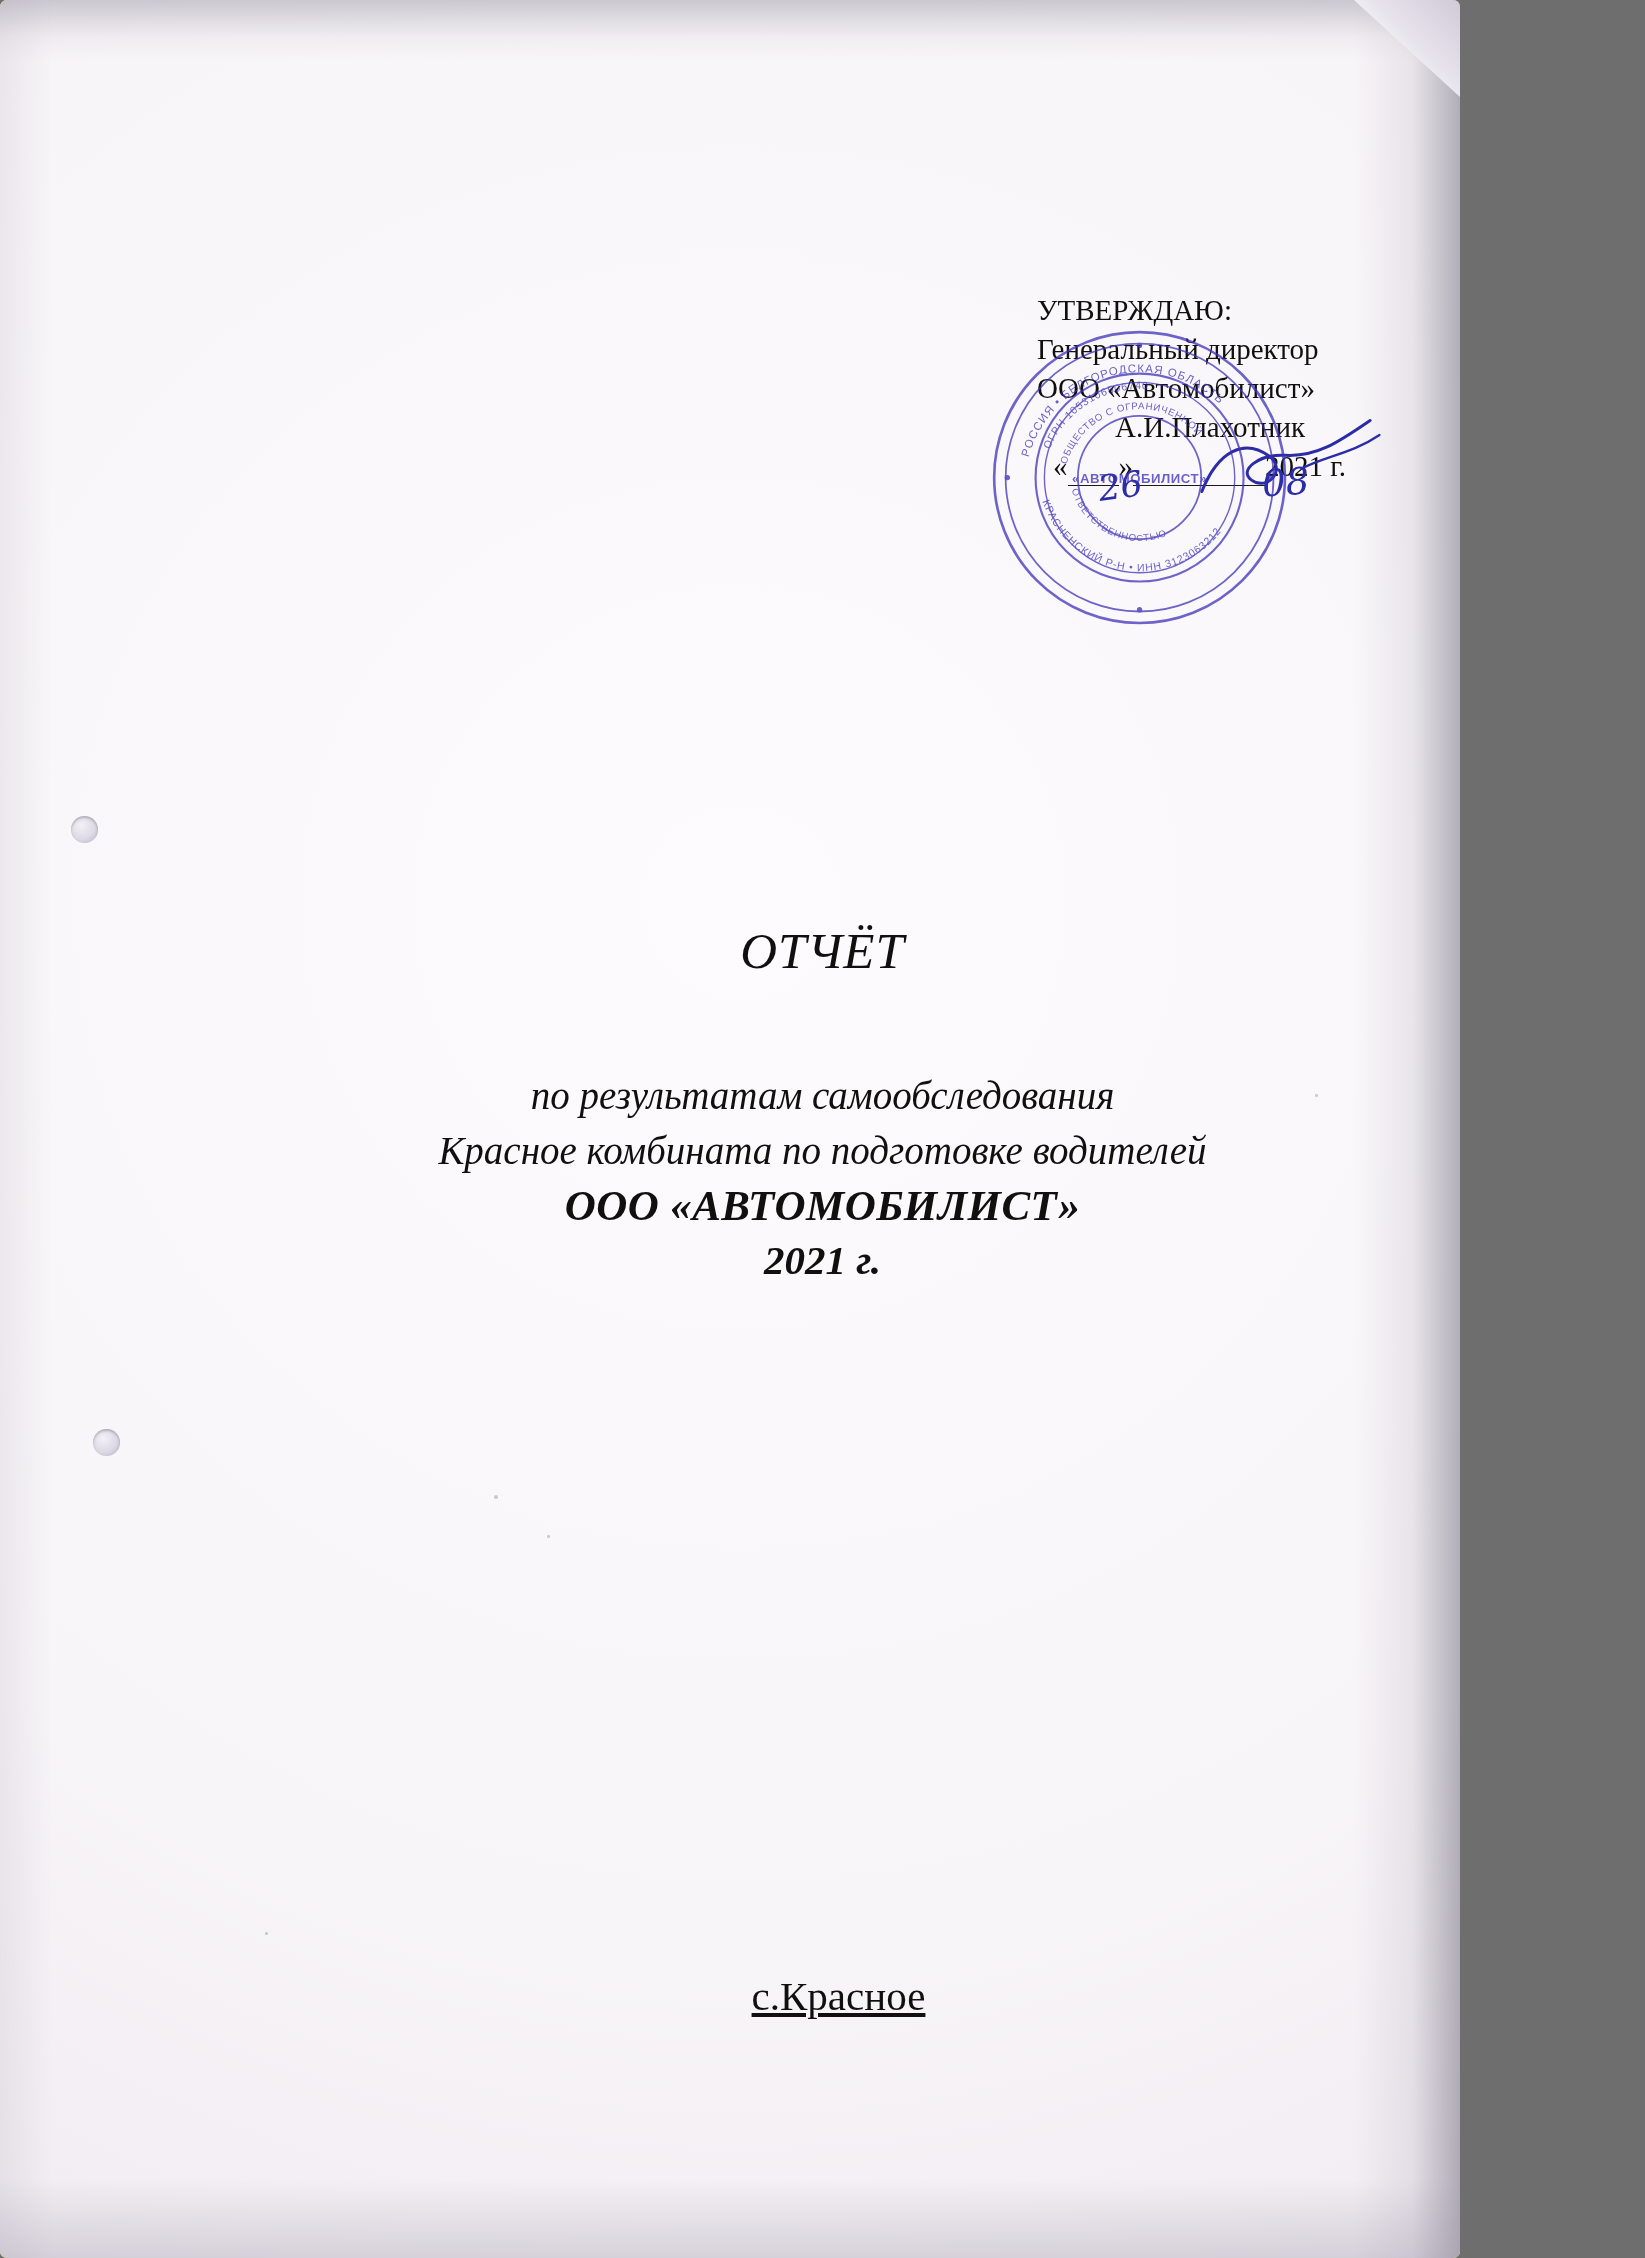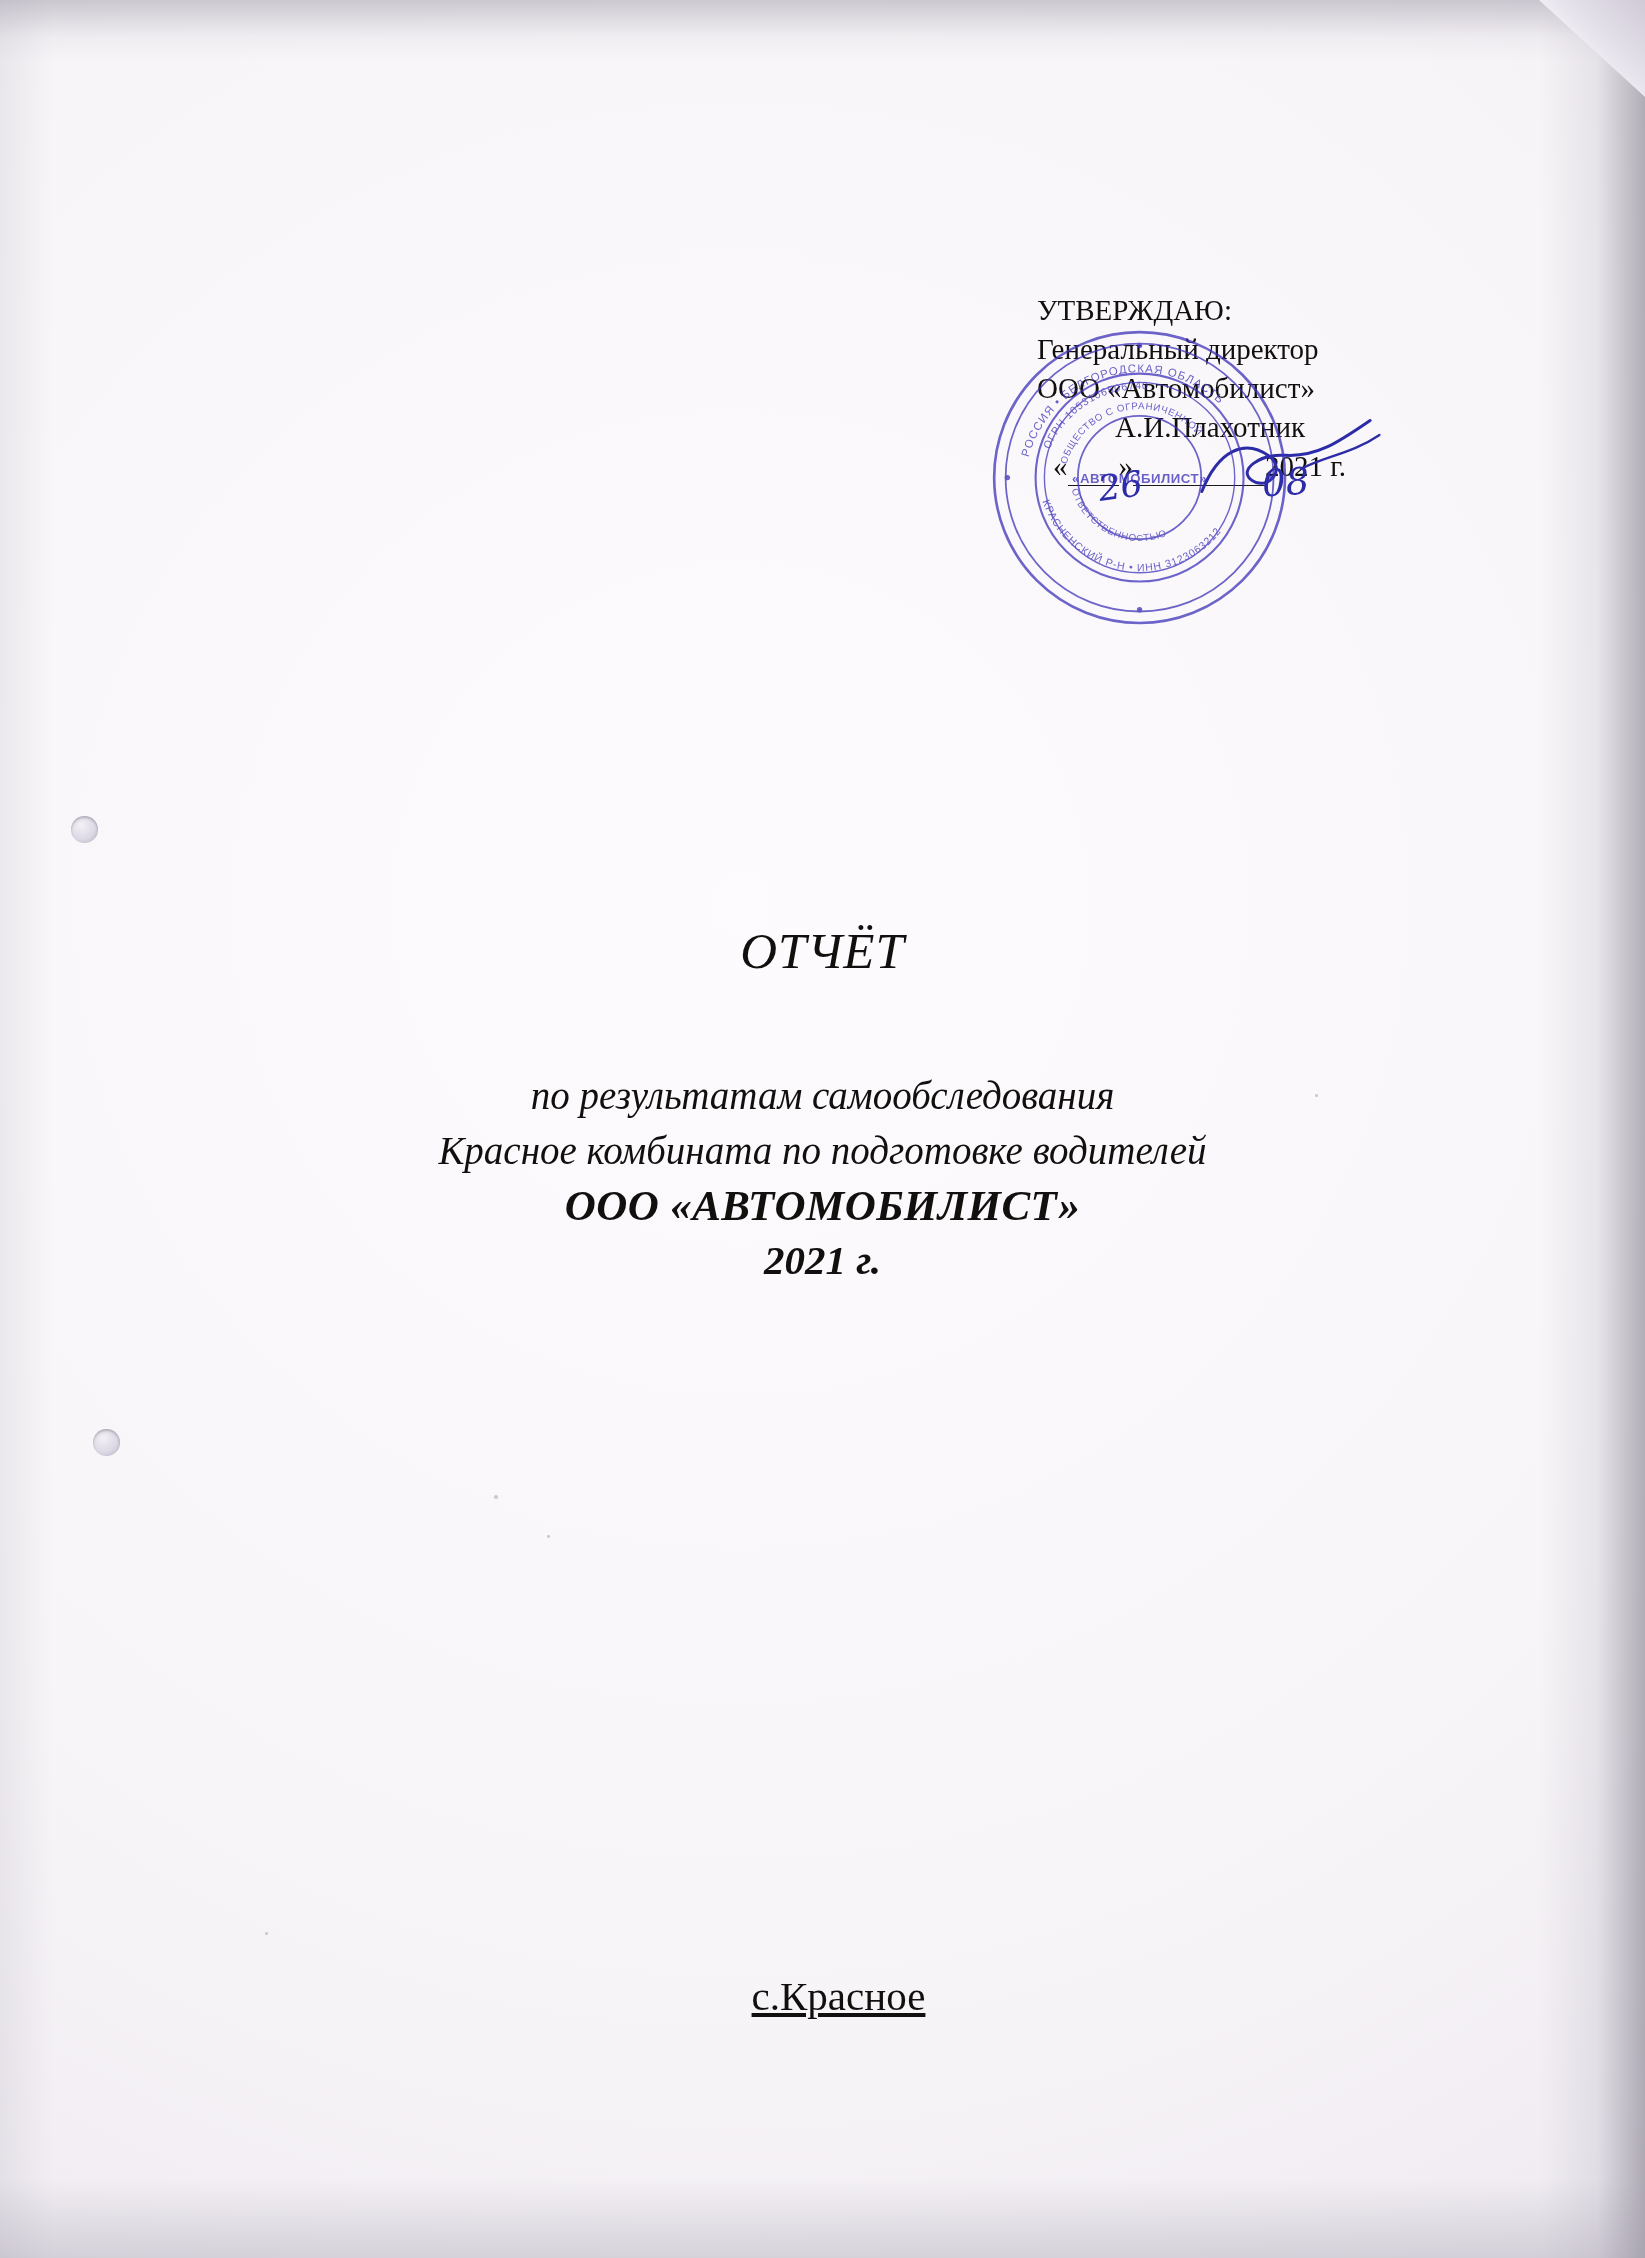--- a/index.html
+++ b/index.html
@@ -5,24 +5,25 @@
   html, body {
     margin: 0;
     padding: 0;
     background: #6e6e6e;
   }
   body {
     font-family: "Liberation Serif", serif;
   }
   .page {
     position: relative;
-    width: 1645px;
+    width: 1460px;
     height: 2258px;
     overflow: hidden;
     background: #fde047;
+    border-radius: 7px;
   }
   
   .paper {
     position: absolute;
     left: 0;
     top: 0;
     width: 1645px;
     height: 2258px;
     background:
       radial-gradient(ellipse 120% 85% at 45% 40%, #fdfbfd 0%, #f8f5f8 55%, #efebf1 82%, #e6e1ea 100%);

